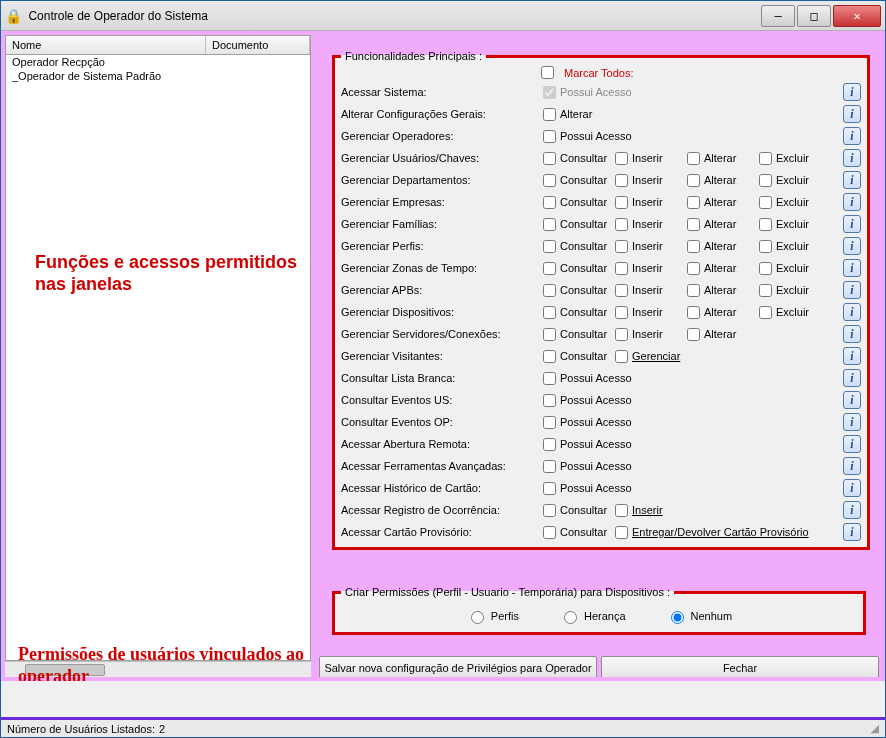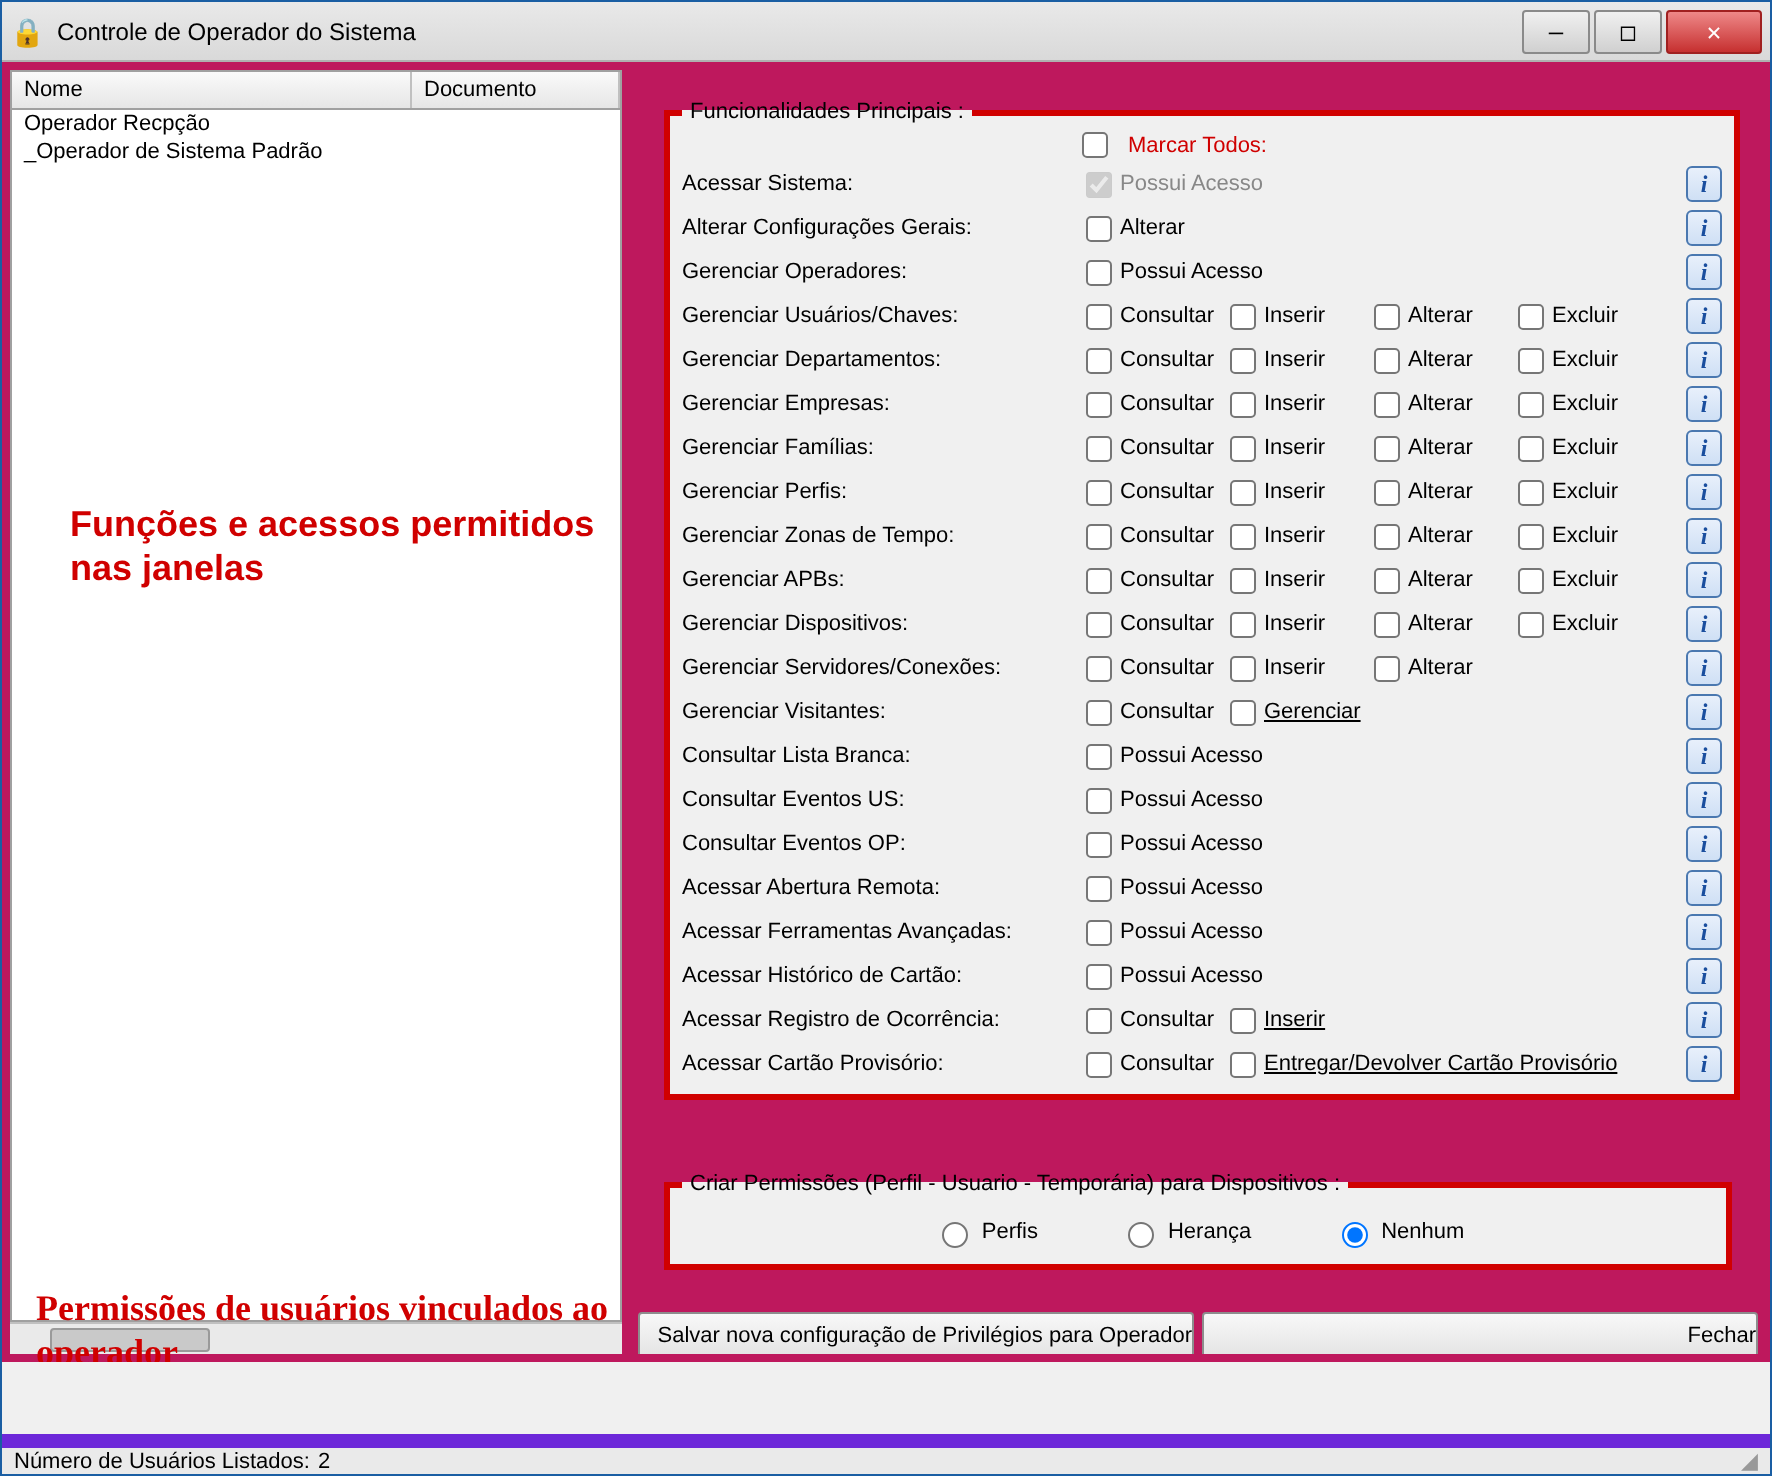--- a/index.html
+++ b/index.html
@@ -4,51 +4,51 @@
 <style>
   * { box-sizing: border-box; }
   html, body { margin:0; padding:0; font-family: Tahoma, Arial, sans-serif; font-size:11px; color:#000; background:#fff; }
   .window { width:886px; height:738px; border:1px solid #1a5ea3; display:flex; flex-direction:column; background:#f0f0f0; }
   .titlebar { height:30px; background:linear-gradient(#e9e9e9,#d9d9d9); display:flex; align-items:center; padding:0 4px; border-bottom:1px solid #b0b0b0; }
   .titlebar .lock { font-size:14px; margin-right:6px; color:#3a7a3a;}
   .titlebar .title { flex:1; font-size:12px; }
   .winbtns { display:flex; gap:0; margin-left:auto; }
   .winbtn { width:34px; height:22px; background:linear-gradient(#f0f0f0,#d0d0d0); border:1px solid #8a8a8a; border-radius:2px; display:flex; align-items:center; justify-content:center; font-family: monospace; font-size:12px; margin-left:2px; }
   .winbtn.close { background:linear-gradient(#e88,#c63030); color:#fff; border-color:#a02020; width:48px;}
-  .body { flex:1; display:flex; padding:4px; gap:6px; overflow:hidden; background:#be185d; }
+  .body { flex:1; display:flex; padding:4px; gap:6px; overflow:hidden; background:#f0abfc; }
   .leftpane { width:306px; display:flex; flex-direction:column; position:relative; }
   .list-header { display:flex; background:linear-gradient(#fafafa,#e6e6e6); border:1px solid #a0a0a0; }
   .list-header div { padding:3px 6px; border-right:1px solid #c0c0c0; }
   .list-header .col-nome { width:200px; }
   .list-header .col-doc { flex:1; }
   .listbox { flex:1; border:1px solid #a0a0a0; border-top:none; background:#fff; position:relative; }
   .list-row { padding:1px 6px; }
   .hscroll { height:16px; background:#eaeaea; border-top:1px solid #c0c0c0; display:flex; align-items:center; }
   .hscroll .thumb { width:80px; height:12px; background:#c9c9c9; margin-left:20px; border:1px solid #9a9a9a; border-radius:2px; }
   .annot { position:absolute; color:#d00000; font-size:18px; font-weight:bold; line-height:22px; pointer-events:none; }
   .annot1 { top:196px; left:12px; width:280px;margin-left:17px;}
   .annot2 { top:588px; left:12px; width:290px;font-family:Liberation Serif, serif;}
-  .statusbar { height:20px; border-top:7px solid #6d28d9; display:flex; align-items:center; padding:0 6px; background:#eaeaea; gap:4px;margin-top:36px; }
+  .statusbar { height:20px; border-top:3px solid #6d28d9; display:flex; align-items:center; padding:0 6px; background:#eaeaea; gap:4px;margin-top:36px; }
   .statusbar .resize { margin-left:auto; color:#999; }
   .rightpane { flex:1; display:flex; flex-direction:column; gap:6px; overflow:hidden; }
   fieldset.red { border:3px solid #d00000; padding:4px 6px 6px 6px; margin:15px; background:#f0f0f0; }
   fieldset.red > legend { padding:0 4px; font-size:11px; color:#000; }
   .grid { display:grid; grid-template-columns: 200px 70px 70px 70px 70px 30px; align-items:center; row-gap:4px; column-gap:2px; }
   .row-label { color:#000; padding:2px 0; white-space:nowrap; }
   .chk { display:flex; align-items:center; gap:4px; white-space:nowrap; }
   .chk input { margin:0; }
   .chk.disabled { color:#888; }
   .info-ic { display:inline-flex; width:18px; height:18px; border:1px solid #4a78b0; border-radius:3px; background:linear-gradient(#e8f0fb,#cfe0f5); align-items:center; justify-content:center; font-family:Georgia,serif; font-style:italic; font-weight:bold; color:#1a4e9e; font-size:12px; justify-self:end; }
   .marcar-row { grid-column: 1 / -1; display:flex; align-items:center; }
   .marcar-row .spacer { width:200px; }
   .marcar-row .lbl { color:#d00000; margin-left:6px; }
   .radios { display:flex; gap:40px; justify-content:center; padding:6px 0 2px 0; }
   .radios label { display:flex; align-items:center; gap:4px; }
   .button-row { display:flex; gap:4px; padding:0 2px; }
-  .btn { flex:1; height:24px; background:linear-gradient(#f8f8f8,#e3e3e3); border:1px solid #8d8d8d; border-radius:2px; display:flex; align-items:center; justify-content:flex-end; }
+  .btn { flex:1; height:24px; background:linear-gradient(#f8f8f8,#e3e3e3); border:1px solid #8d8d8d; border-radius:2px; display:flex; align-items:center; justify-content:center; }
   .span3 { grid-column: span 3; text-decoration: underline; }
   .span4 { grid-column: span 4; }
   .empty { }
 </style>
 </head>
 <body>
 
 <div class="window">
   <div class="titlebar">
     <span class="lock">🔒</span>

